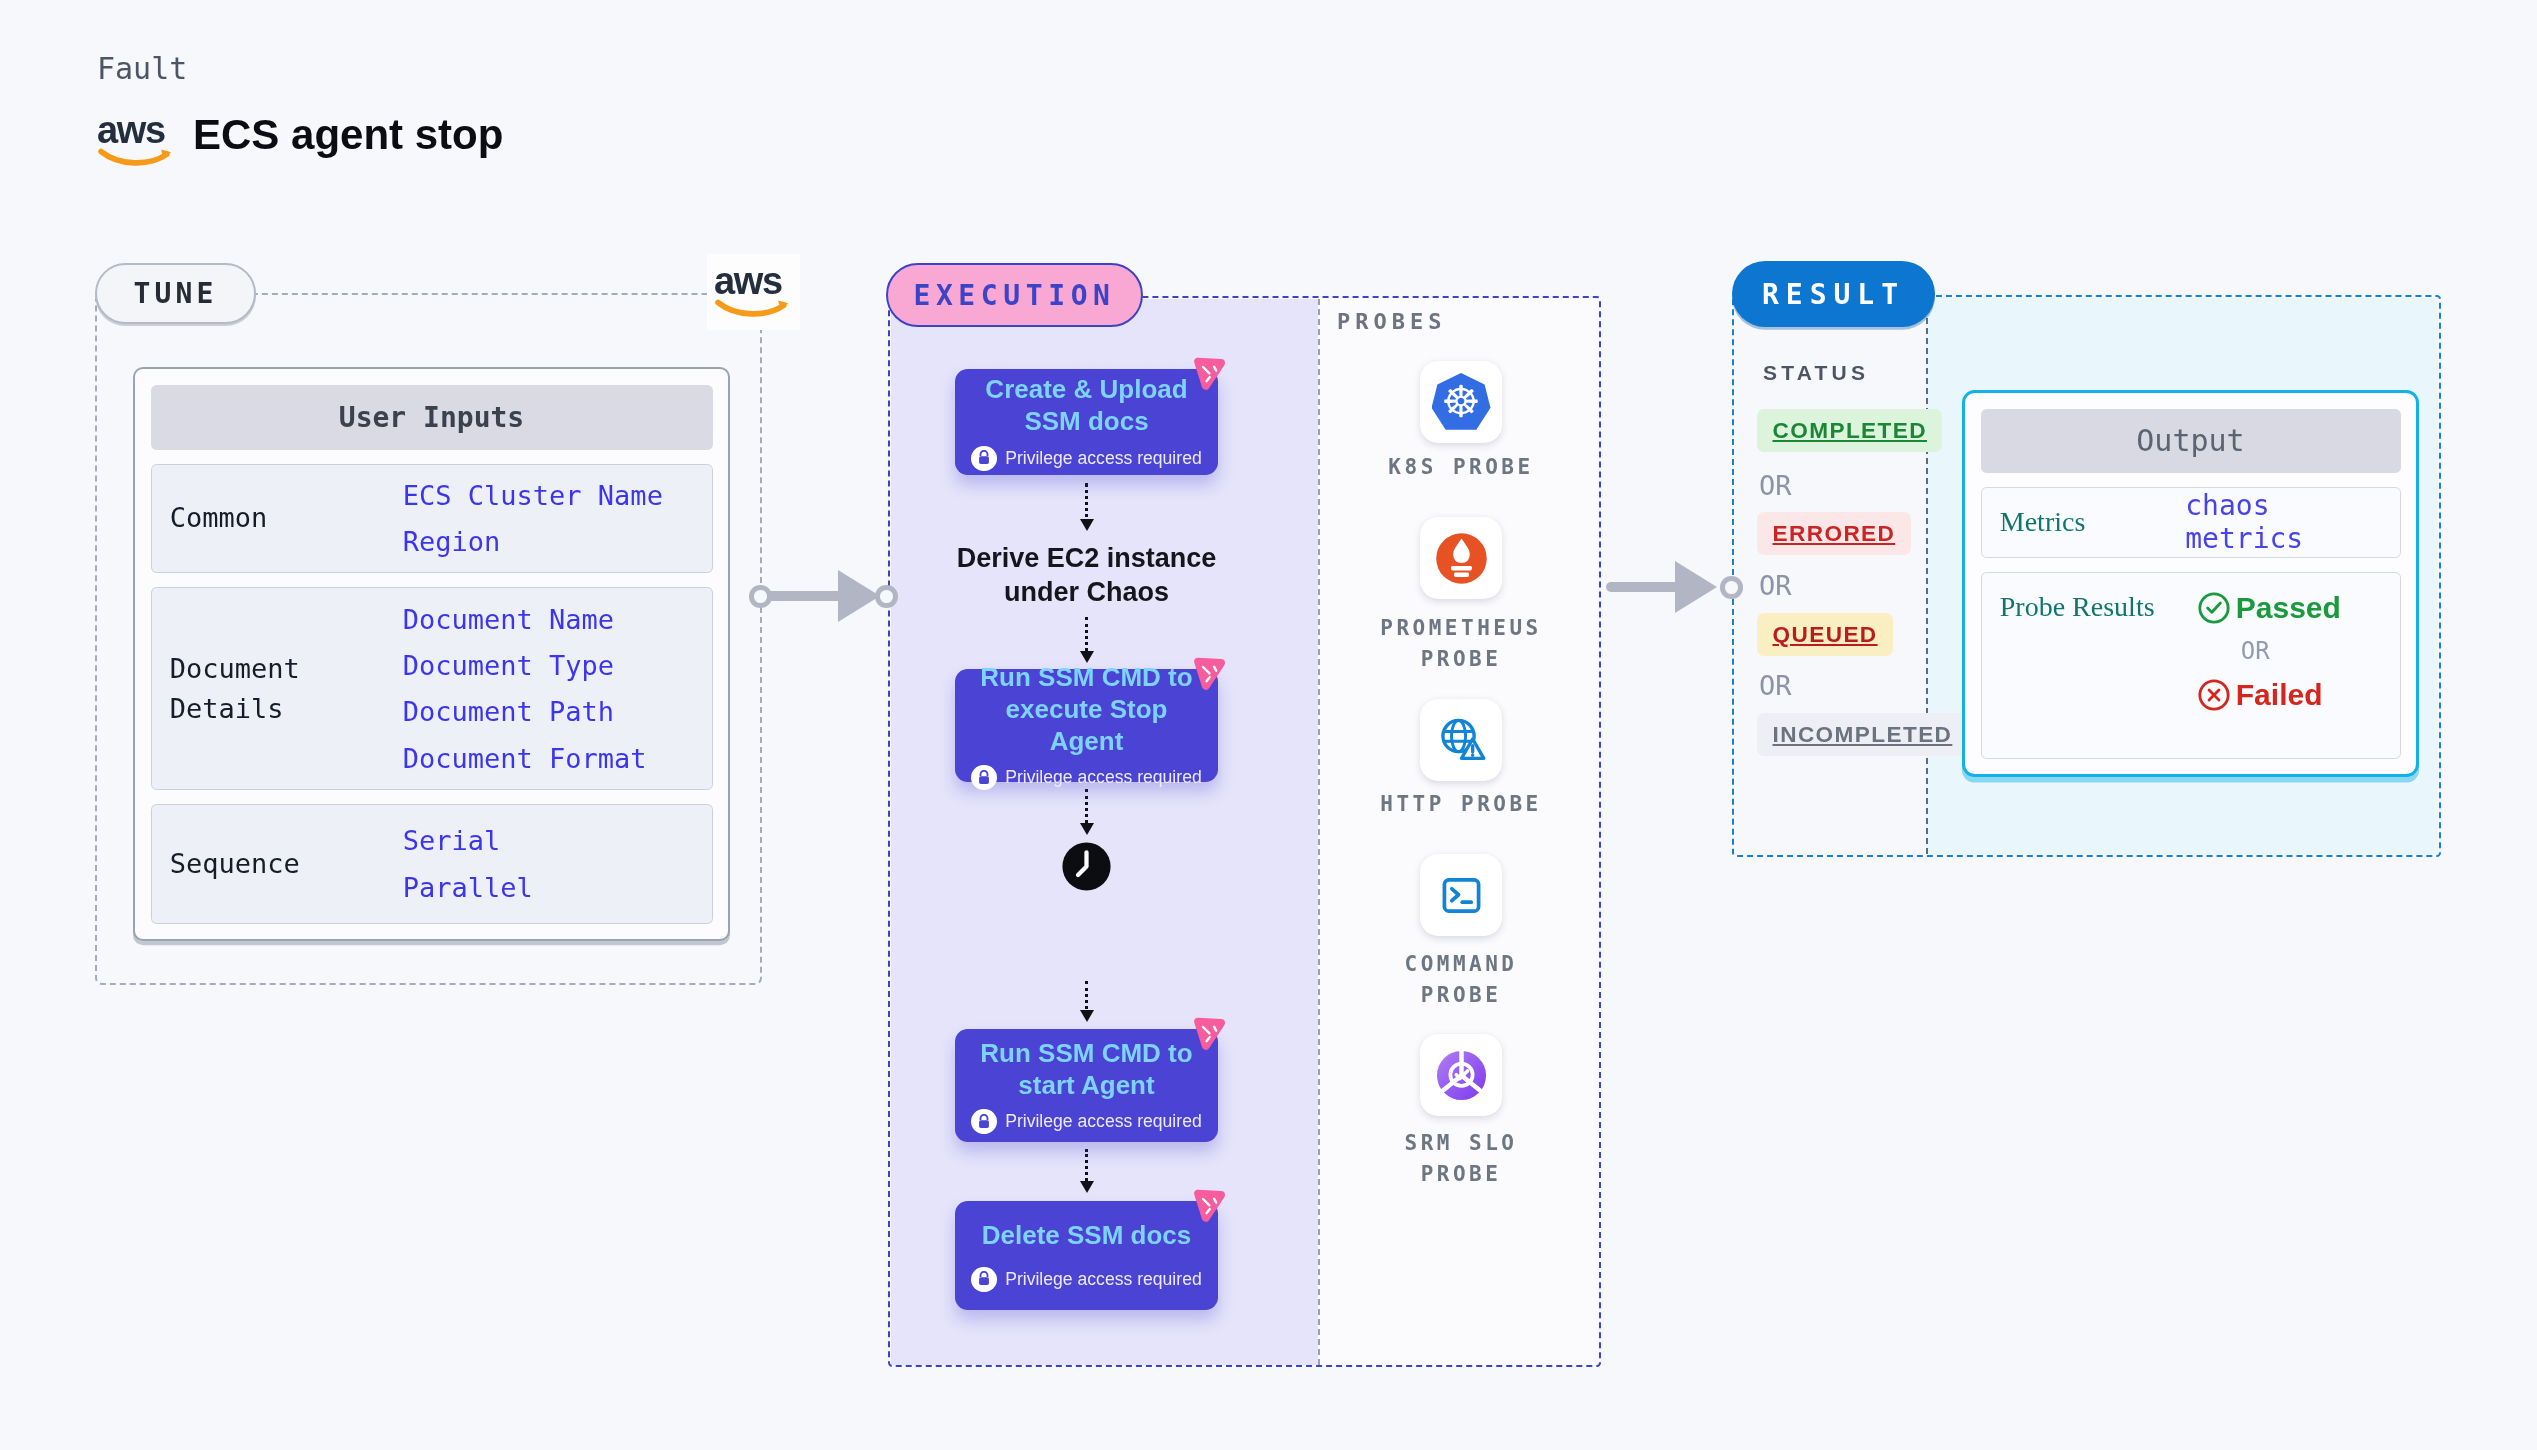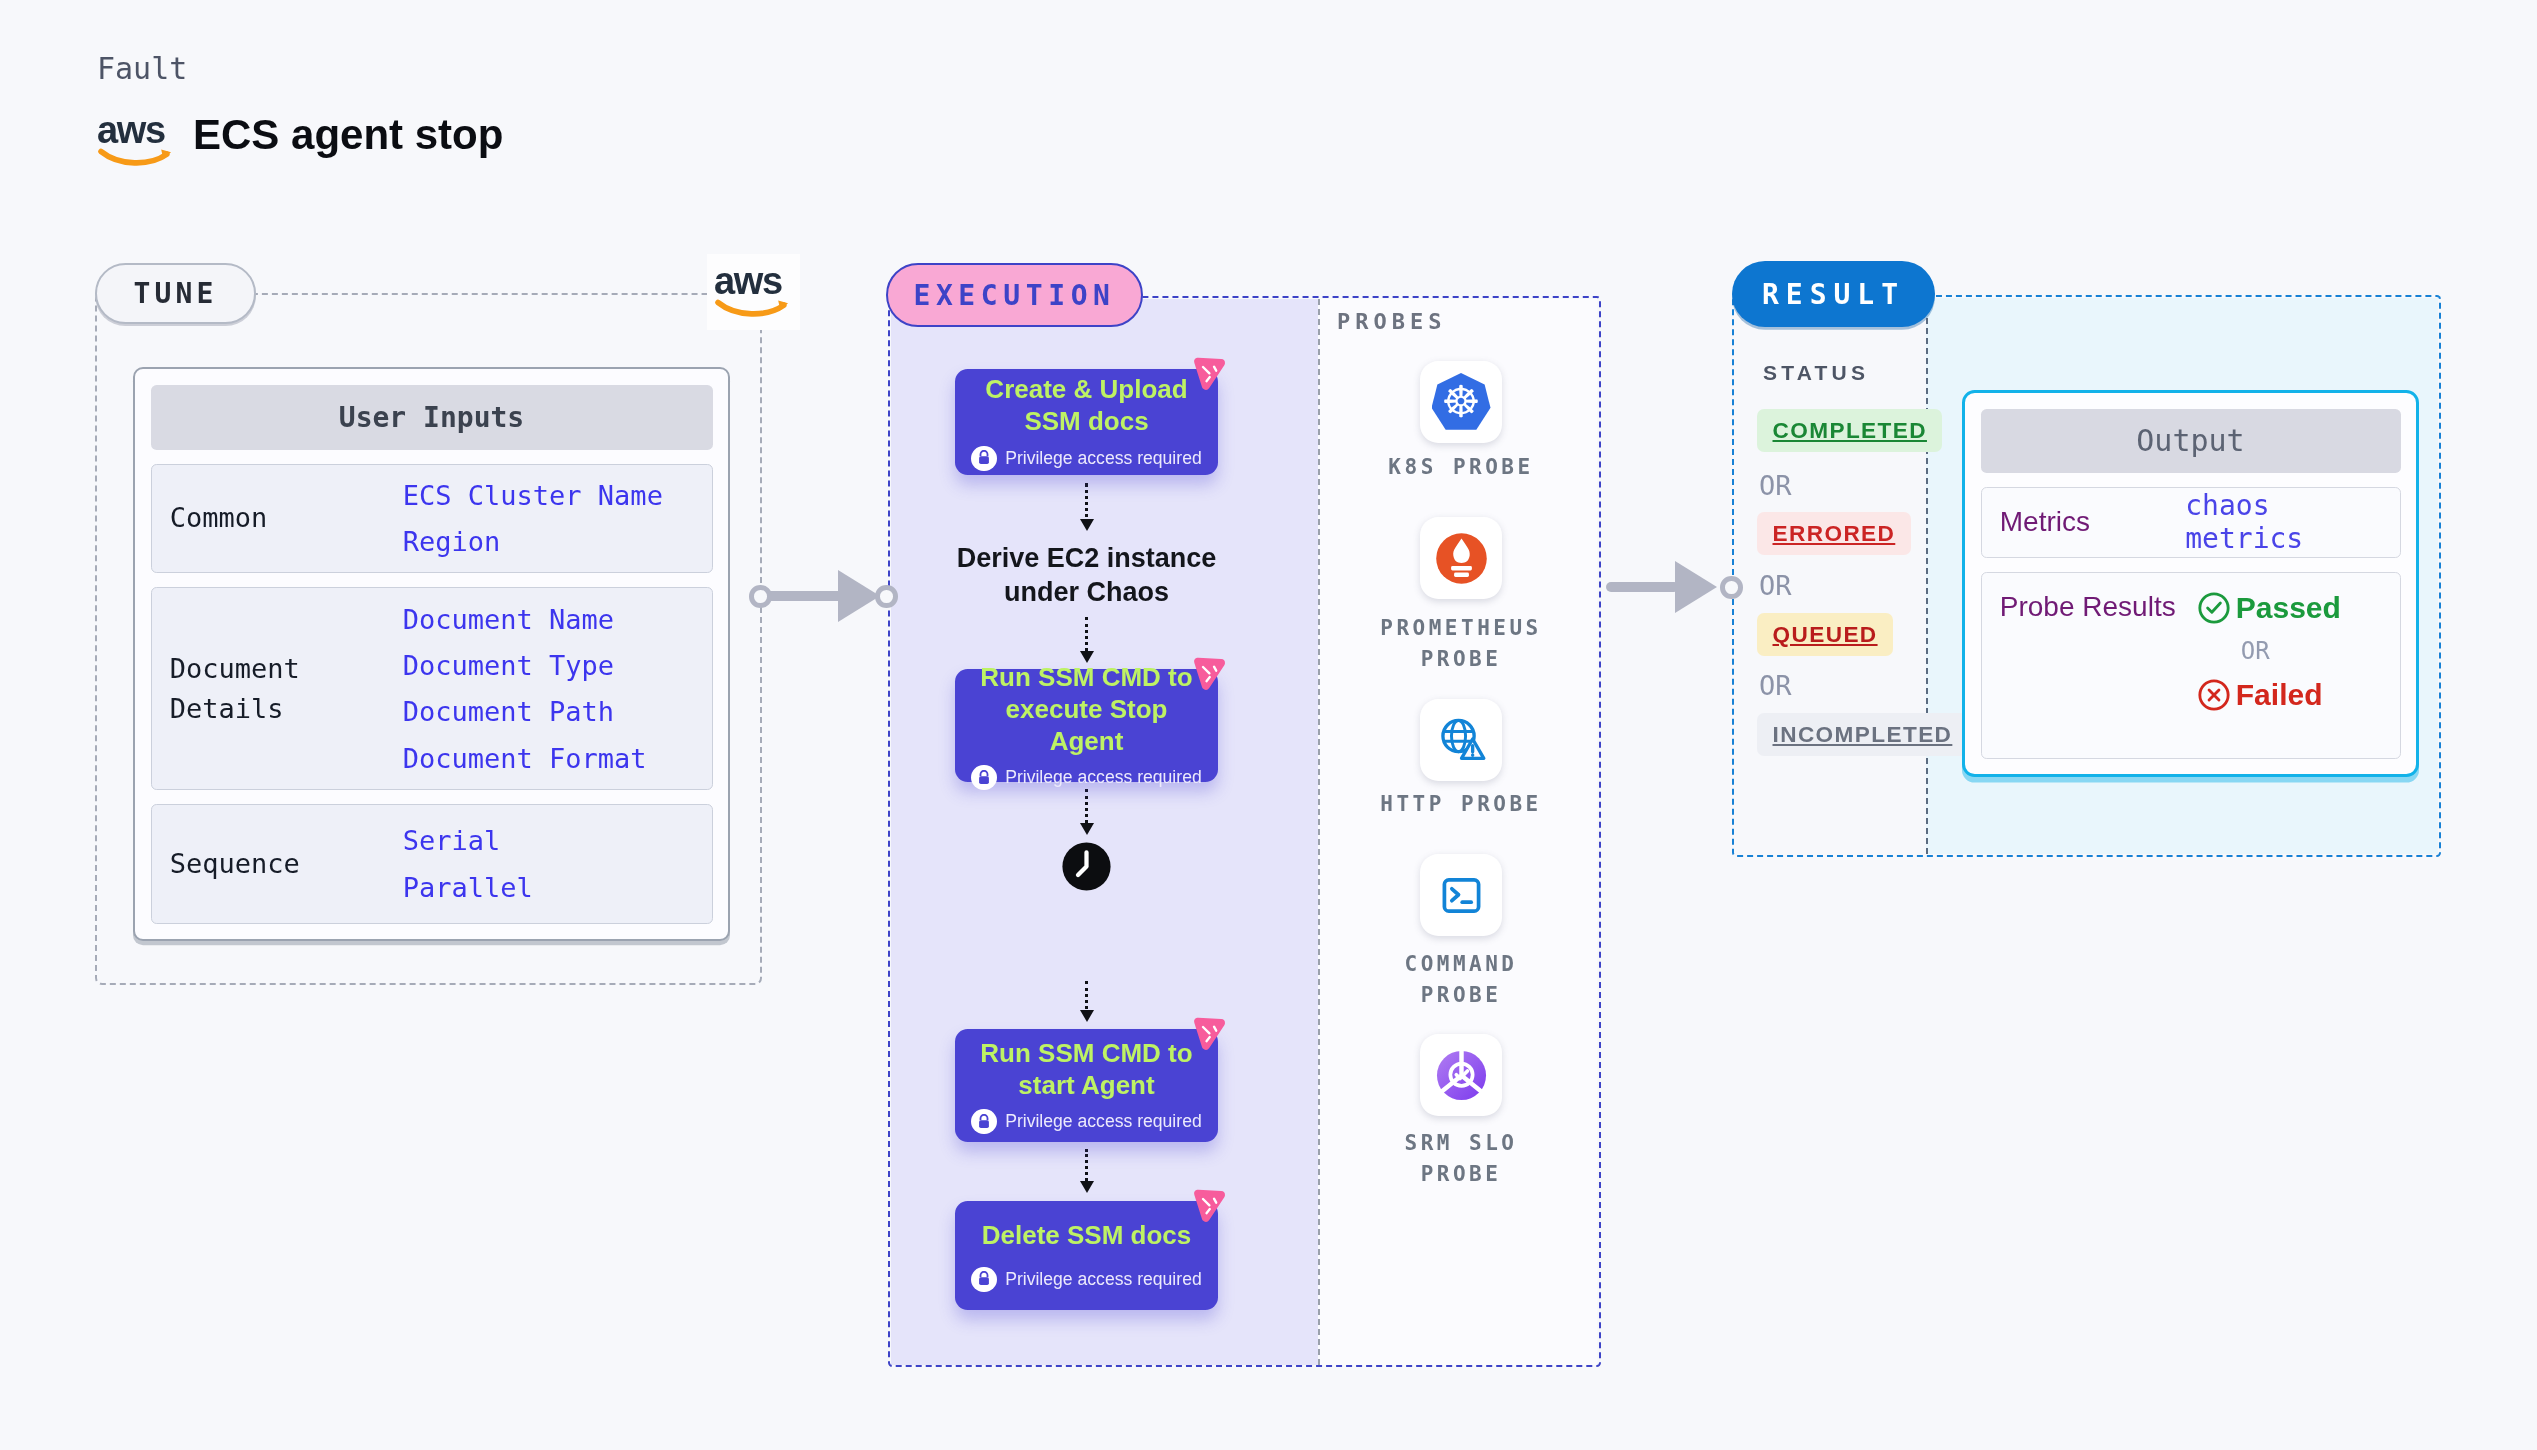--- a/index.html
+++ b/index.html
@@ -64,21 +64,21 @@
                    border:2.8px dashed #3d43c7; border-radius:4.2px; }
   #execution-fill { position:absolute; left:891px; top:299px; width:428px; height:1066px; background:#e5e4fa; }
   #probes-zone { position:absolute; left:1318px; top:299px; width:279px; height:1066px;
                  background:#fbfbfe; border-left:2.1px dashed #9aa0ac; }
   #probes-heading { position:absolute; left:1337px; top:309px; font-family:"DejaVu Sans Mono",monospace;
                     font-size:22px; font-weight:700; letter-spacing:5px; color:#6d7380; }
 
   .node { position:absolute; left:955px; width:263px; background:#4a43d3; border-radius:12.7px;
           display:flex; flex-direction:column; align-items:center; justify-content:center; gap:8.5px;
           box-shadow:0 10px 15.5px rgba(74,67,211,.28); z-index:3; }
-  .node-title { color:#bef264; font-size:26px; font-weight:700; line-height:32px; text-align:center;
+  .node-title { color:#7dd3fc; font-size:26px; font-weight:700; line-height:32px; text-align:center;
                 width:233px; }
   .priv { display:flex; align-items:center; gap:8.5px; }
   .priv-text { color:#eceafc; font-size:17.6px; font-weight:400; }
   .lock-circle { width:25.4px; height:25.4px; border-radius:50%; background:#ffffff; display:flex;
                  align-items:center; justify-content:center; }
   .pink-icon { position:absolute; z-index:4; transform:rotate(8deg); }
 
   .varrow { position:absolute; width:0; border-left:3.5px dotted #101116; z-index:2; }
   .varrow::after { content:''; position:absolute; left:-8.5px; bottom:-12.7px; width:0; height:0;
                    border:7px solid transparent; border-top:12.7px solid #101116; }
@@ -117,21 +117,21 @@
 
   #output-card { position:absolute; left:1962px; top:390px; width:457px; height:387px;
                  background:#fdfdff; border:3.5px solid #12b2e9; border-radius:12.7px;
                  box-shadow:0 5.6px 0 rgba(18,178,233,.45); padding:15.5px; display:flex;
                  flex-direction:column; gap:14px; z-index:3; }
   .output-header { height:64px; background:#d8d9e2; border-radius:5.6px; display:flex; align-items:center;
                    justify-content:center; font-family:"DejaVu Sans Mono",monospace; font-size:30px;
                    color:#5c6373; }
   .output-row { background:#fafbfe; border:1.4px solid #d5d8e1; border-radius:5.6px; display:flex;
                 padding:14px 18.3px; }
-  .output-row-label { font-family:Liberation Sans, sans-serif; font-size:28px; color:#701a75;
+  .output-row-label { font-family:Liberation Serif, serif; font-size:28px; color:#0f766e;
                       line-height:40px; width:176px; align-self:center; }
   #metrics-row { height:71px; align-items:center; }
   #metrics-value { font-family:"DejaVu Sans Mono",monospace; font-size:28px; color:#4a44e8; margin-left:28px; }
   #probe-results-row { flex:1; }
   #probe-results-row .output-row-label { align-self:flex-start; }
   .pr-values { display:flex; flex-direction:column; gap:12.7px; margin-left:21px; margin-top:4.2px; }
   .pr-line { display:flex; align-items:center; gap:5px; }
   .pr-passed { color:#1b9a3d; font-size:30px; font-weight:700; }
   .pr-failed { color:#d3271d; font-size:30px; font-weight:700; }
   .pr-or { font-family:"DejaVu Sans Mono",monospace; font-size:24px; color:#939bb0; margin-left:44px; }

